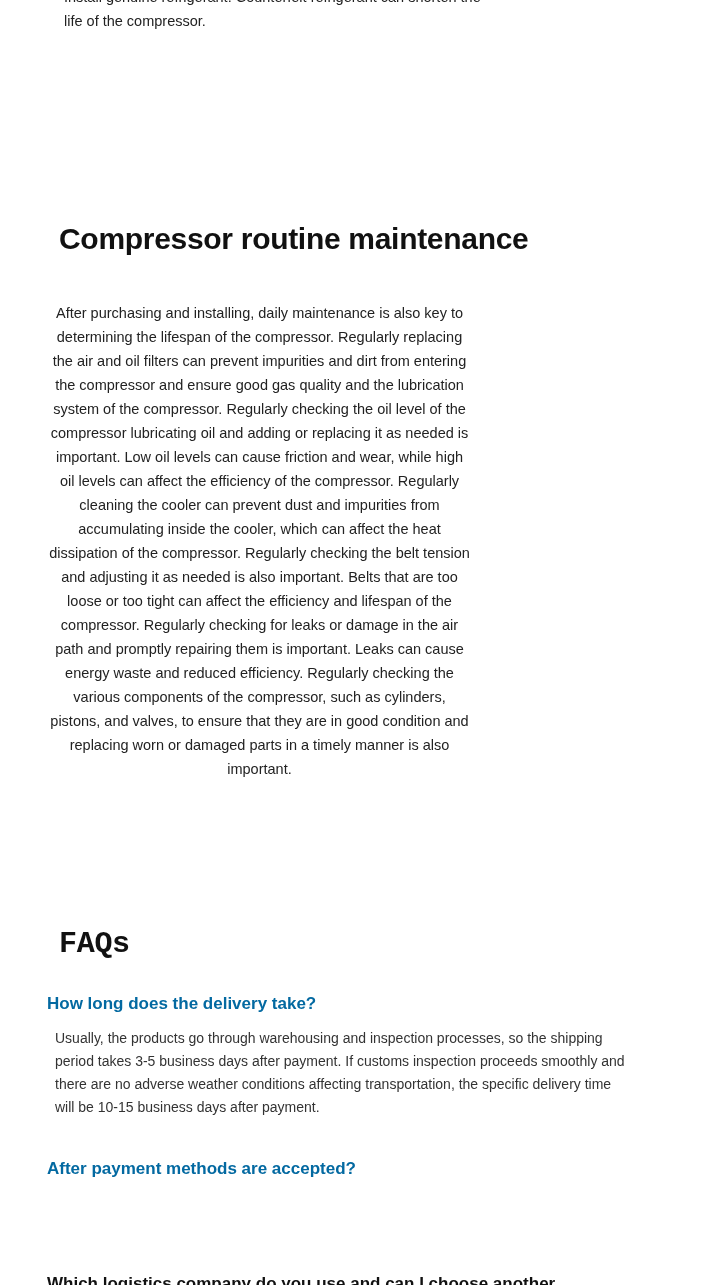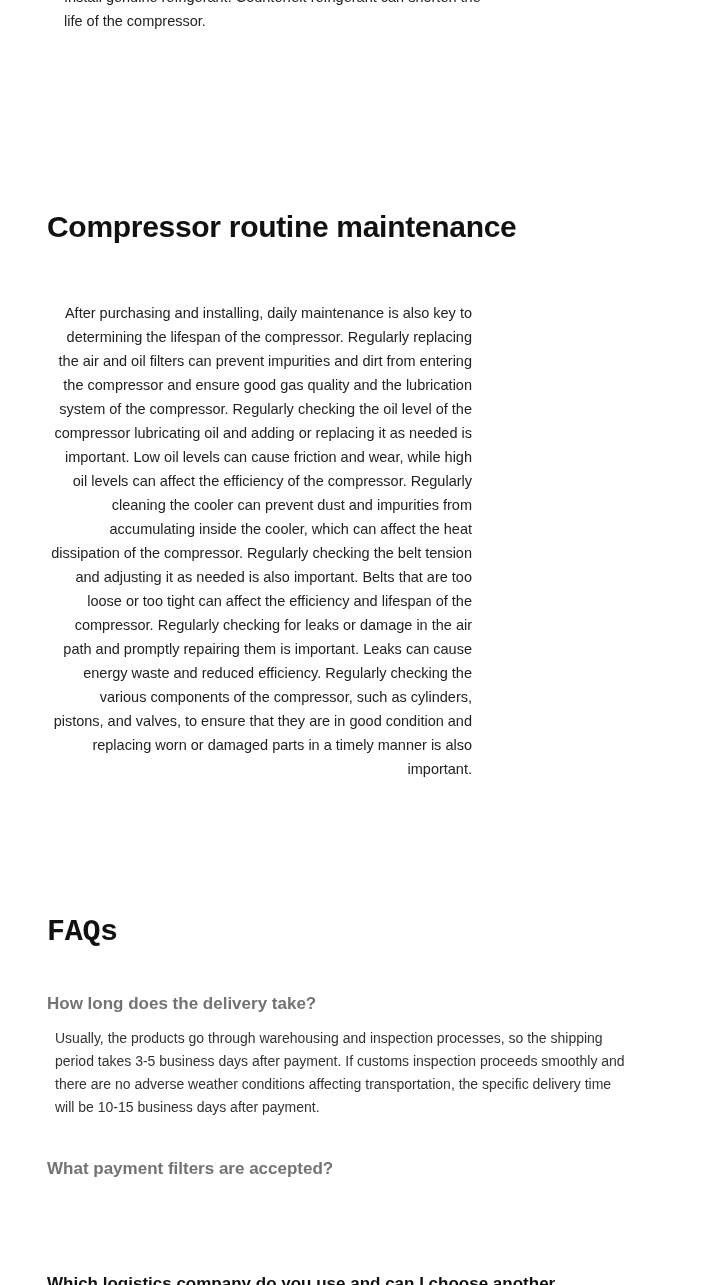--- a/index.html
+++ b/index.html
@@ -51,53 +51,53 @@
     top: 9px;
     width: 4px;
     height: 4px;
     border-radius: 50%;
     background: #222;
   }
 
   
   h1.section-title {
     position: absolute;
-    margin: 0;
+    margin: 12px;
     font-size: 30px;
     line-height: 36px;
     font-weight: bold;
     letter-spacing: -0.3px;
     color: #111;
   }
   #title-maintenance { left: 47px; top: 209px; }
   #title-faqs { left: 47px; top: 914px; font-family: Liberation Mono, monospace; }
 
   
   .body-para {
     position: absolute;
     left: 47px;
     top: 286px;
     width: 425px;
     font-size: 14.5px;
     line-height: 24px;
     color: #222;
-    text-align: right;
+    text-align: center;
   }
 
   
   .faq {
     position: absolute;
     left: 47px;
     width: 594px;
   }
   .faq-q {
     font-size: 17px;
     line-height: 24px;
     font-weight: bold;
-    color: #737373;
+    color: #0369a1;
     margin: 0 0 11px 0;
   }
   .faq-a {
     font-size: 14px;
     line-height: 23px;
     color: #333;
     margin: 8px;
   }
   #faq-0 { top: 992px; }
   #faq-1 { top: 1157px; }
@@ -120,21 +120,21 @@
   <p class="body-para">After purchasing and installing, daily maintenance is also key to determining the lifespan of the compressor. Regularly replacing the air and oil filters can prevent impurities and dirt from entering the compressor and ensure good gas quality and the lubrication system of the compressor. Regularly checking the oil level of the compressor lubricating oil and adding or replacing it as needed is important. Low oil levels can cause friction and wear, while high oil levels can affect the efficiency of the compressor. Regularly cleaning the cooler can prevent dust and impurities from accumulating inside the cooler, which can affect the heat dissipation of the compressor. Regularly checking the belt tension and adjusting it as needed is also important. Belts that are too loose or too tight can affect the efficiency and lifespan of the compressor. Regularly checking for leaks or damage in the air path and promptly repairing them is important. Leaks can cause energy waste and reduced efficiency. Regularly checking the various components of the compressor, such as cylinders, pistons, and valves, to ensure that they are in good condition and replacing worn or damaged parts in a timely manner is also important.</p>
 
   <h1 class="section-title" id="title-faqs">FAQs</h1>
 
   <div class="faq" id="faq-0">
     <p class="faq-q">How long does the delivery take?</p>
     <p class="faq-a">Usually, the products go through warehousing and inspection processes, so the shipping period takes 3-5 business days after payment. If customs inspection proceeds smoothly and there are no adverse weather conditions affecting transportation, the specific delivery time will be 10-15 business days after payment.</p>
   </div>
 
   <div class="faq" id="faq-1">
-    <p class="faq-q">What payment filters are accepted?</p>
+    <p class="faq-q">After payment methods are accepted?</p>
   </div>
 
   <div class="faq" id="faq-2">
     <p class="faq-q">Which logistics company do you use and can I choose another</p>
     <p class="faq-a"></p>
   </div>
 
 </div>
 
 </body></html>

